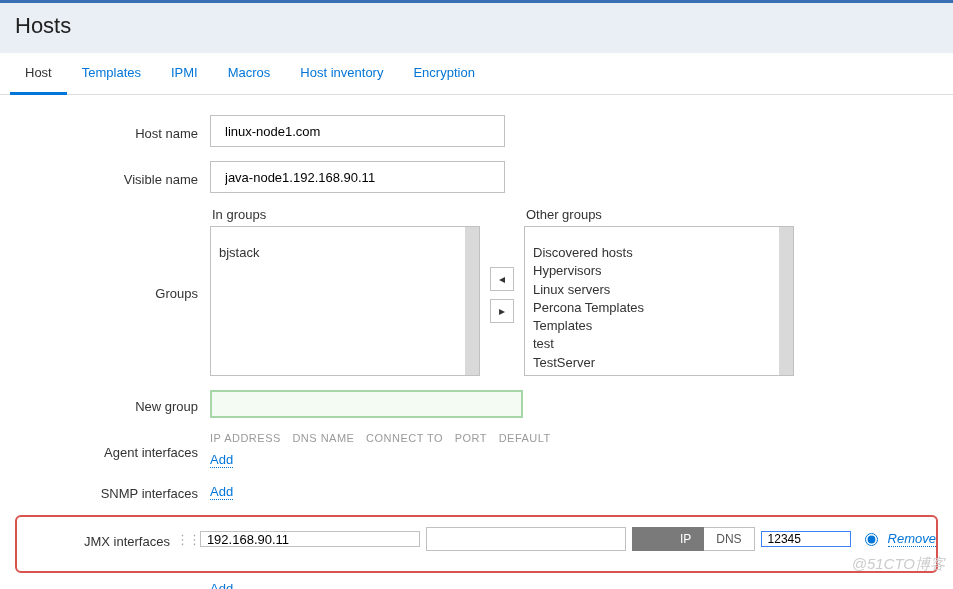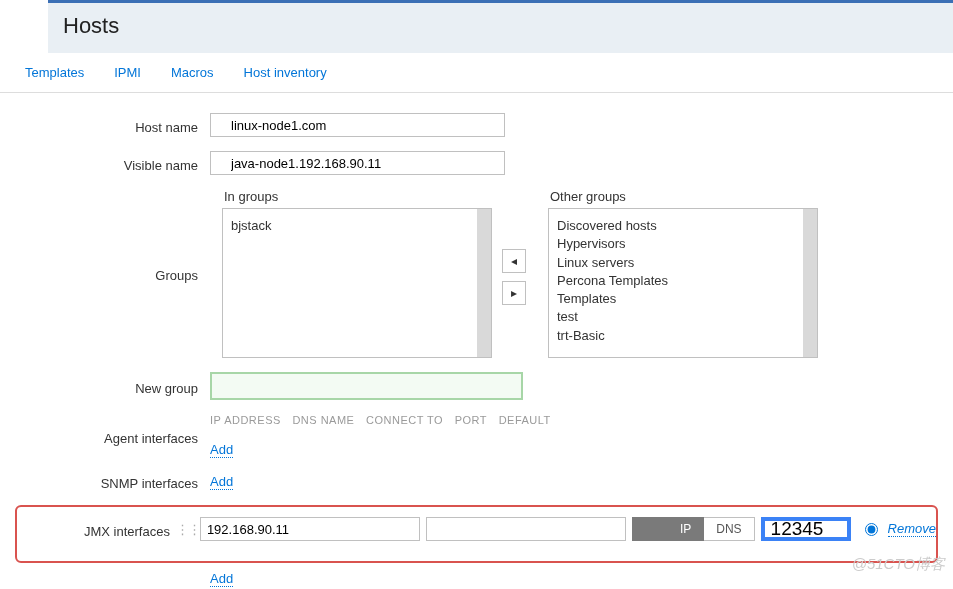--- a/index.html
+++ b/index.html
@@ -1,66 +1,68 @@
 <!DOCTYPE html>
 <html><head>
   <meta charset="utf-8">
   <style>
     * { box-sizing: border-box; margin: 0; padding: 0; }
     body { font-family: Arial, Helvetica, sans-serif; font-size: 13px; color: #333; background: #fff; }
-    .page-header { background: #e9eff4; border-top: 3px solid #3b6fb5; padding: 10px 15px 14px; margin-left: 48px; }
+    .page-header { background: #e9eff4; border-top: 3px solid #3b6fb5; padding: 10px 15px 14px; }
     .page-title { font-size: 22px; font-weight: 400; color: #222; }
     .tabs { border-bottom: 1px solid #ddd; padding: 0 10px; display: flex; gap: 0; }
     .tab { padding: 12px 15px; color: #0275d8; cursor: pointer; font-size: 13px; }
     .tab.active { color: #333; border-bottom: 3px solid #0275d8; margin-bottom: -1px; }
     .form-body { padding: 20px 15px; }
     .form-row { display: flex; align-items: center; margin-bottom: 14px; }
     .form-label { width: 195px; text-align: right; padding-right: 12px; padding-top: 4px; font-size: 13px; color: #333; }
     .form-field { flex: 1; }
-    .text-input { border: 1px solid #c0c0c0; padding: 4px 20px; font-size: 13px; width: 295px; height: 24px; }
+    .text-input { border: 1px solid #c0c0c0; padding: 4px 14px; font-size: 13px; width: 295px; height: 32px; }
     .new-group-input { border: 2px solid #a7d6a7; background: #f3fbf3; padding: 4px 6px; width: 313px; height: 28px; }
     .groups-wrap { display: flex; gap: 10px; align-items: flex-start; }
-    .group-col { display: flex; flex-direction: column; margin-left: 12px; }
+    .group-col { display: flex; flex-direction: column; }
     .group-header { font-size: 13px; color: #333; margin-bottom: 4px; padding-left: 2px; }
-    .listbox { border: 1px solid #c0c0c0; width: 270px; height: 150px; padding: 8px 2px; font-size: 13px; overflow: hidden; }
+    .listbox { border: 1px solid #c0c0c0; width: 270px; height: 150px; padding: 17px 2px; font-size: 13px; overflow: hidden; }
     .listbox.with-scroll { position: relative; }
     .listbox.with-scroll::after { content: ""; position: absolute; right: 0; top: 0; bottom: 0; width: 14px; background: #d9d9d9; }
     .listbox .opt { padding: 1px 6px; cursor: default; line-height: 1.25; }
     .move-buttons { display: flex; flex-direction: column; gap: 8px; justify-content: center; padding-top: 60px; }
     .move-btn { width: 24px; height: 24px; border: 1px solid #c0c0c0; background: #fff; cursor: pointer; display: flex; align-items: center; justify-content: center; font-size: 12px; color: #333; }
-    .iface-header { font-size: 11px; letter-spacing: 0.5px; color: #9a9a9a; margin-bottom: 16px; }
+    .iface-header { font-size: 11px; letter-spacing: 0.5px; color: #9a9a9a; margin-bottom: 8px; }
     .iface-header span { margin-right: 8px; }
     .add-link { color: #0275d8; cursor: pointer; font-size: 13px; border-bottom: 1px dotted #0275d8; display: inline-block; }
     .jmx-highlight { border: 2px solid #d9534f; border-radius: 6px; padding: 10px 0; margin-bottom: 8px; }
     .jmx-highlight .form-row { margin-bottom: 10px; border-radius: 10px; }
     .iface-row { display: flex; align-items: center; gap: 6px; }
     .drag-handle { width: 12px; height: 20px; display: inline-flex; align-items: center; justify-content: center; color: #aaa; cursor: move; letter-spacing: -1px; font-size: 13px; }
-    .ip-input { border: 1px solid #c0c0c0; padding: 4px 6px; font-size: 13px; width: 220px; height: 24px; }
+    .ip-input { border: 1px solid #c0c0c0; padding: 4px 6px; font-size: 13px; width: 220px; height: 16px; }
     .dns-input { border: 1px solid #c0c0c0; padding: 4px 6px; font-size: 13px; width: 200px; height: 24px; }
     .toggle-group { display: flex; }
     .toggle-btn { border: 1px solid #c0c0c0; padding: 4px 12px; font-size: 12px; background: #fff; cursor: pointer; height: 24px; color: #555; }
     .toggle-btn.active { background: #7a7a7a; color: #fff; border-color: #7a7a7a; padding-left: 47px; }
     .toggle-btn + .toggle-btn { border-left: none; }
-    .port-input { border: 4px solid #3b82f6; padding: 4px 6px; font-size: 19px; width: 90px; height: 24px; }
+    .port-input { border: 1px solid #3b82f6; padding: 4px 6px; font-size: 12px; width: 90px; height: 16px; }
     .radio-default { margin-left: 8px; accent-color: #0275d8; }
     .remove-link { color: #0275d8; margin-left: 4px; font-size: 13px; border-bottom: 1px dotted #0275d8; cursor: pointer; font-style: italic; }
     .watermark { position: fixed; right: 8px; bottom: 15px; color: #ccc; font-size: 15px; font-style: italic; pointer-events: none; }
   </style>
 </head>
 <body>
 
 <div class="page-header">
   <h1 class="page-title">Hosts</h1>
 </div>
 
 <div class="tabs">
+  <div class="tab active">Host</div>
   <div class="tab">Templates</div>
   <div class="tab">IPMI</div>
   <div class="tab">Macros</div>
   <div class="tab">Host inventory</div>
+  <div class="tab">Encryption</div>
 </div>
 
 <div class="form-body">
 
   <div class="form-row">
     <div class="form-label">Host name</div>
     <div class="form-field">
       <input class="text-input" type="text" value="linux-node1.com" style="">
     </div>
   </div>
@@ -88,20 +90,21 @@
         </div>
         <div class="group-col">
           <div class="group-header">Other groups</div>
           <div class="listbox with-scroll">
             <div class="opt">Discovered hosts</div>
             <div class="opt">Hypervisors</div>
             <div class="opt">Linux servers</div>
             <div class="opt">Percona Templates</div>
             <div class="opt">Templates</div>
             <div class="opt">test</div>
+            <div class="opt">TestServer</div>
             <div class="opt">trt-Basic</div>
 
           </div>
         </div>
       </div>
     </div>
   </div>
 
   <div class="form-row">
     <div class="form-label">New group</div>

